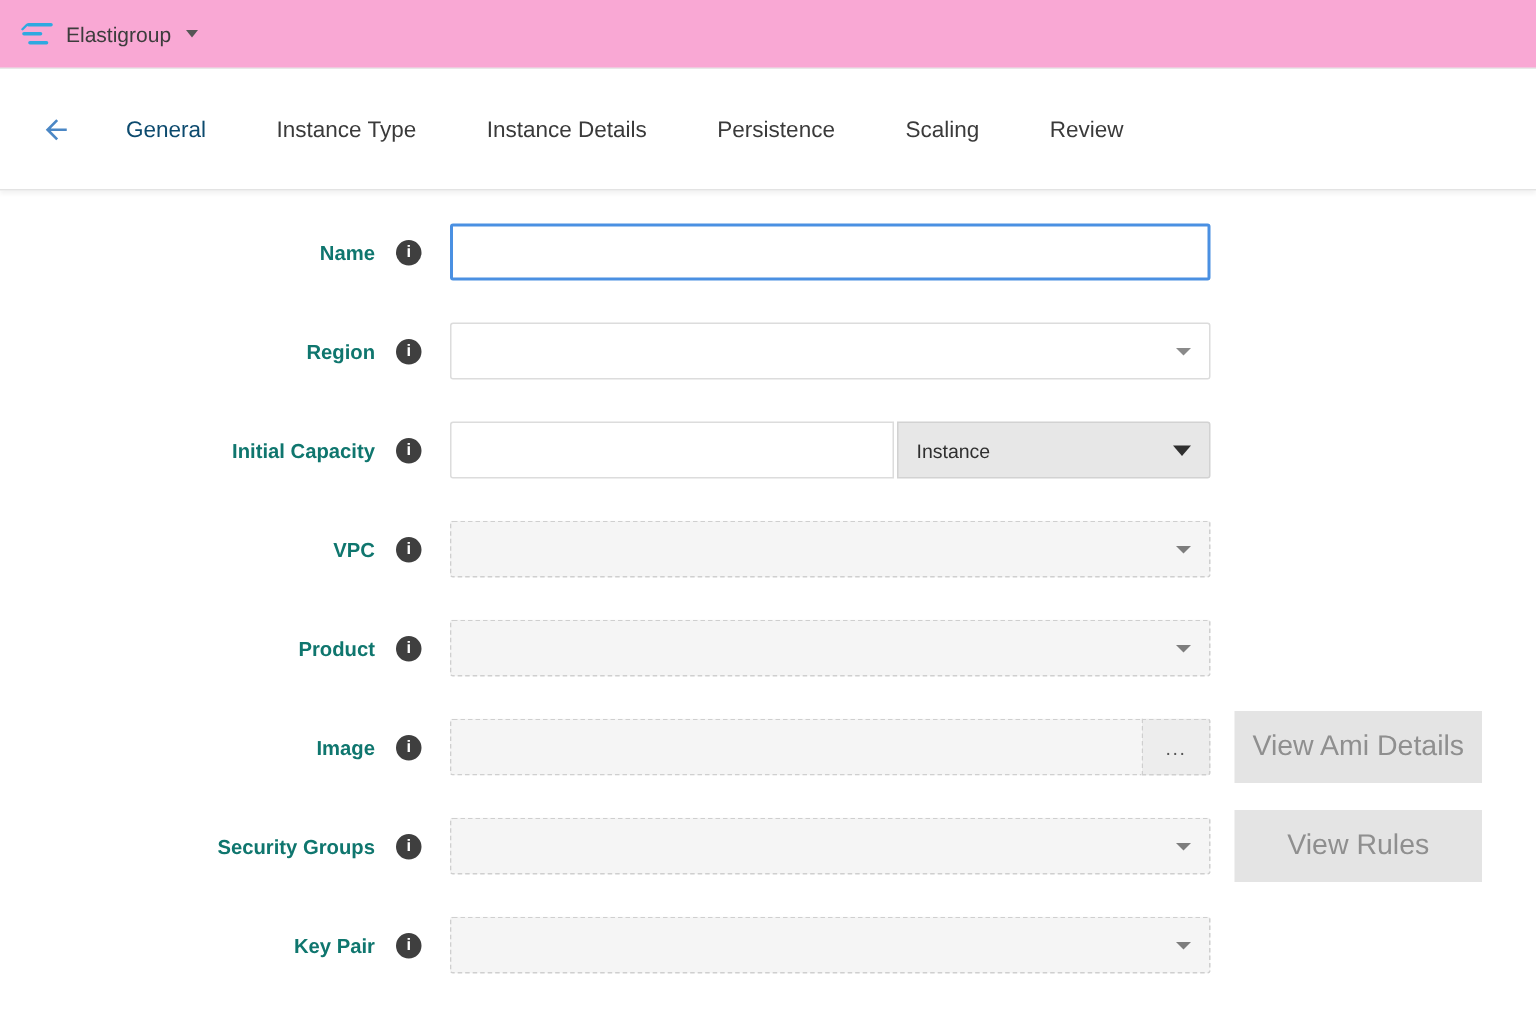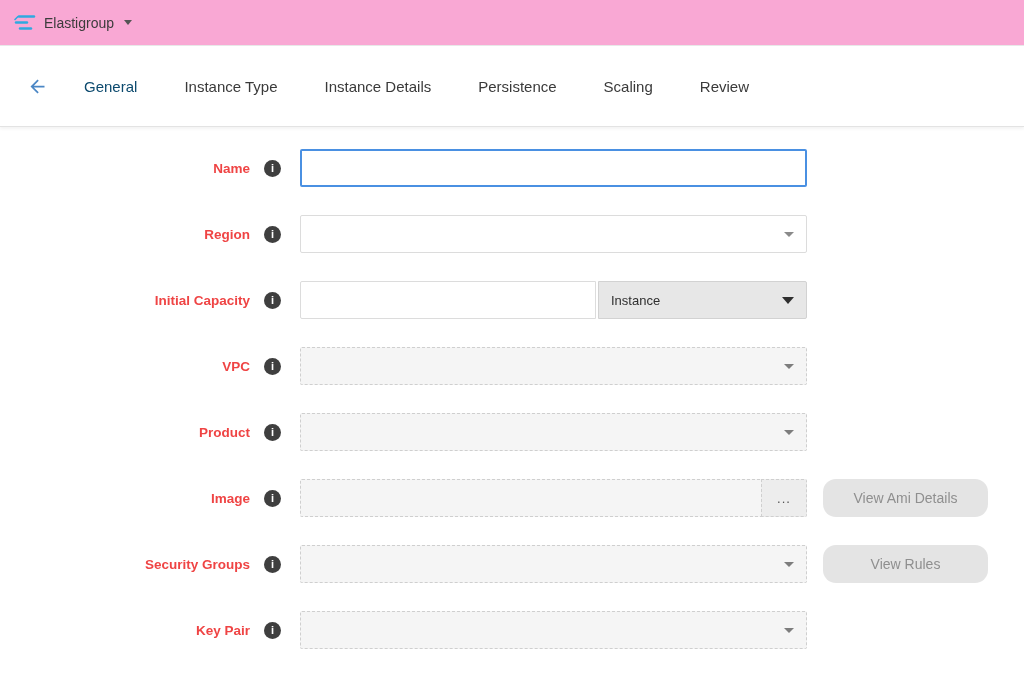--- a/index.html
+++ b/index.html
@@ -78,21 +78,21 @@
     display: flex;
     align-items: center;
     margin-bottom: 28px;
     height: 38px;
   }
   .field-label {
     width: 250px;
     text-align: right;
     font-size: 13.5px;
     font-weight: bold;
-    color: #ef4444;
+    color: #0f766e;
   }
   .info-icon {
     flex: none;
     width: 17px; height: 17px;
     margin-left: 14px;
     border-radius: 50%;
     background: #3f3f3f;
     color: #fff;
     font-size: 11px;
     font-weight: bold;
@@ -214,26 +214,26 @@
     font-size: 13px;
     color: #555;
     cursor: pointer;
     border-radius: 0 2px 2px 0;
     letter-spacing: 1px;
   }
 
   .side-btn {
     margin-left: 16px;
     width: 165px;
-    height: 38px;
+    height: 48px;
     background: #e4e4e4;
     border: none;
-    border-radius: 13px;
+    border-radius: 0;
     color: #8f8f8f;
-    font-size: 14px;
+    font-size: 19px;
     font-family: inherit;
     cursor: pointer;
     white-space: nowrap;
   }
 </style>
 </head>
 <body>
 
 <header class="topbar">
   <div class="app-switcher">

